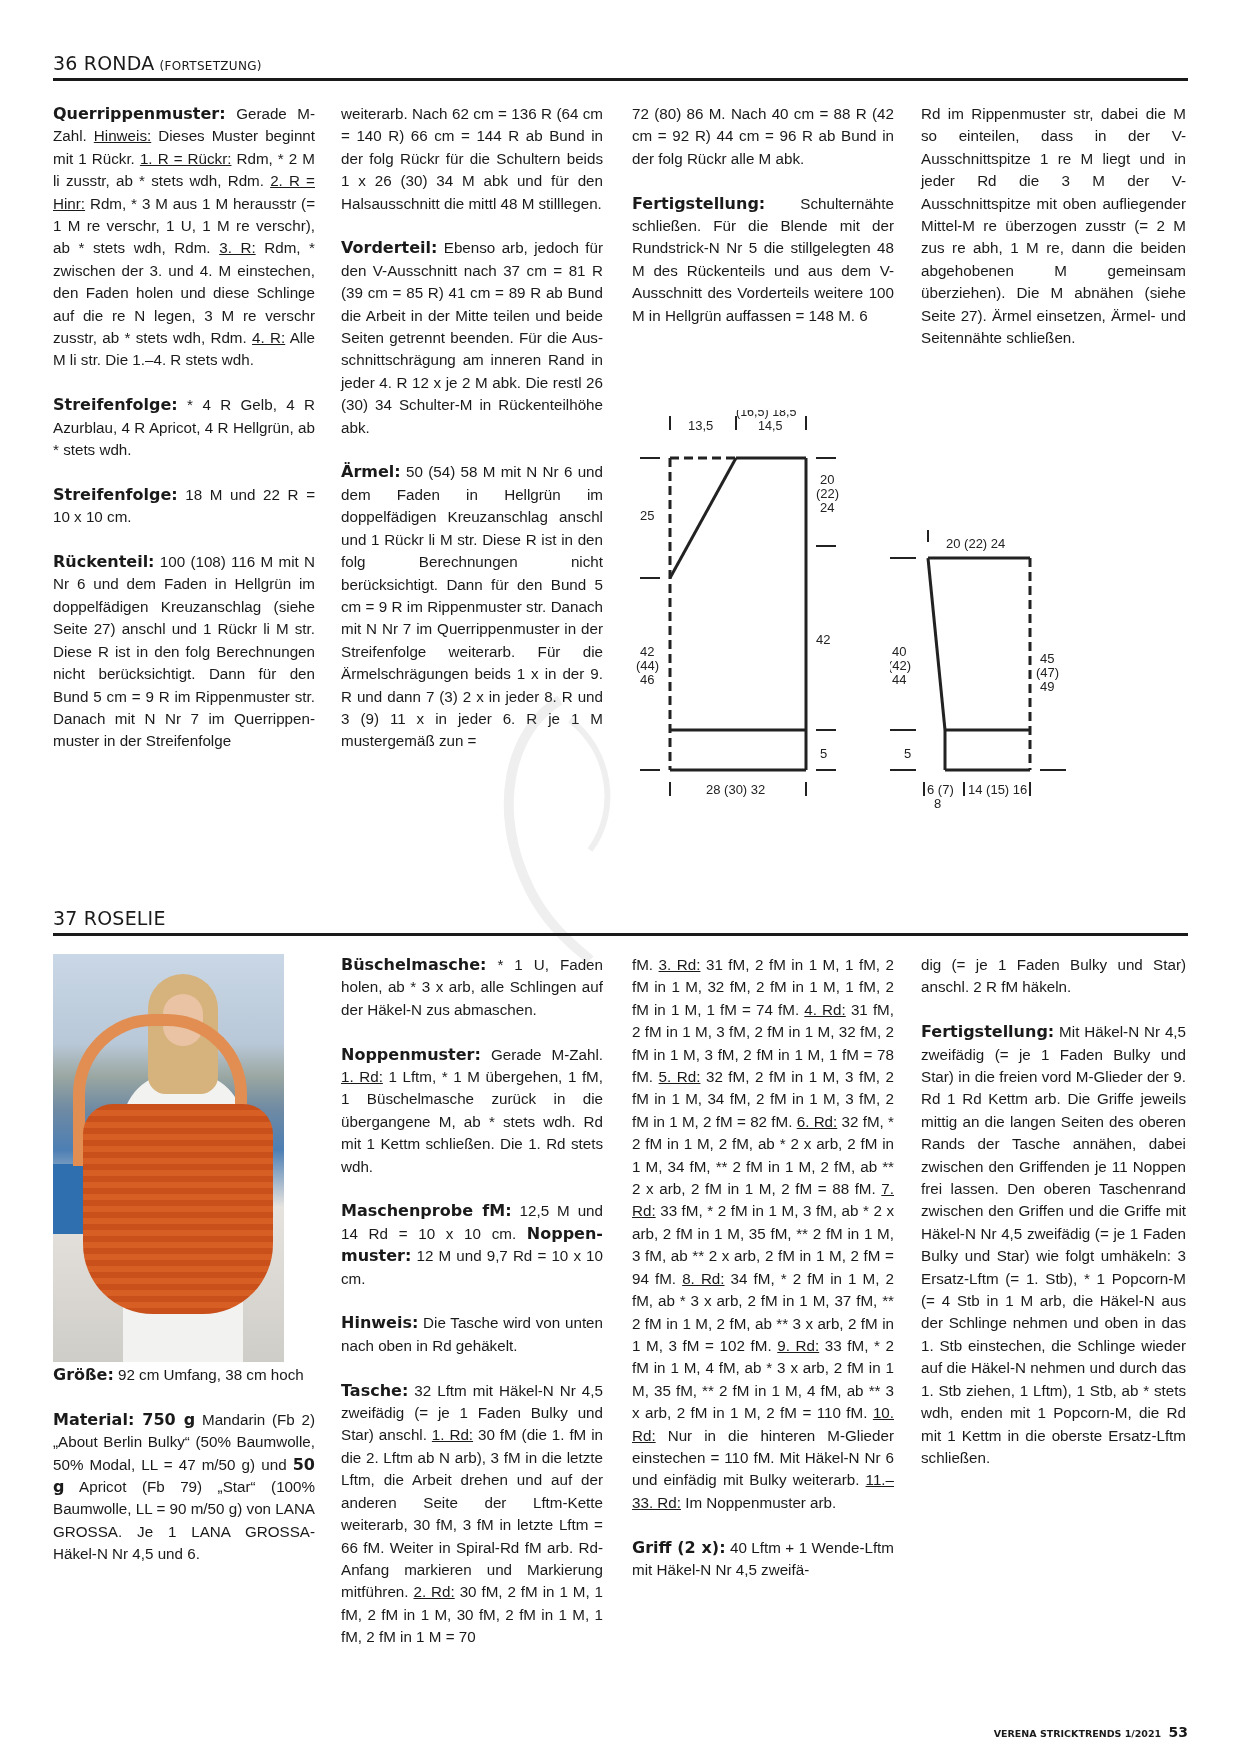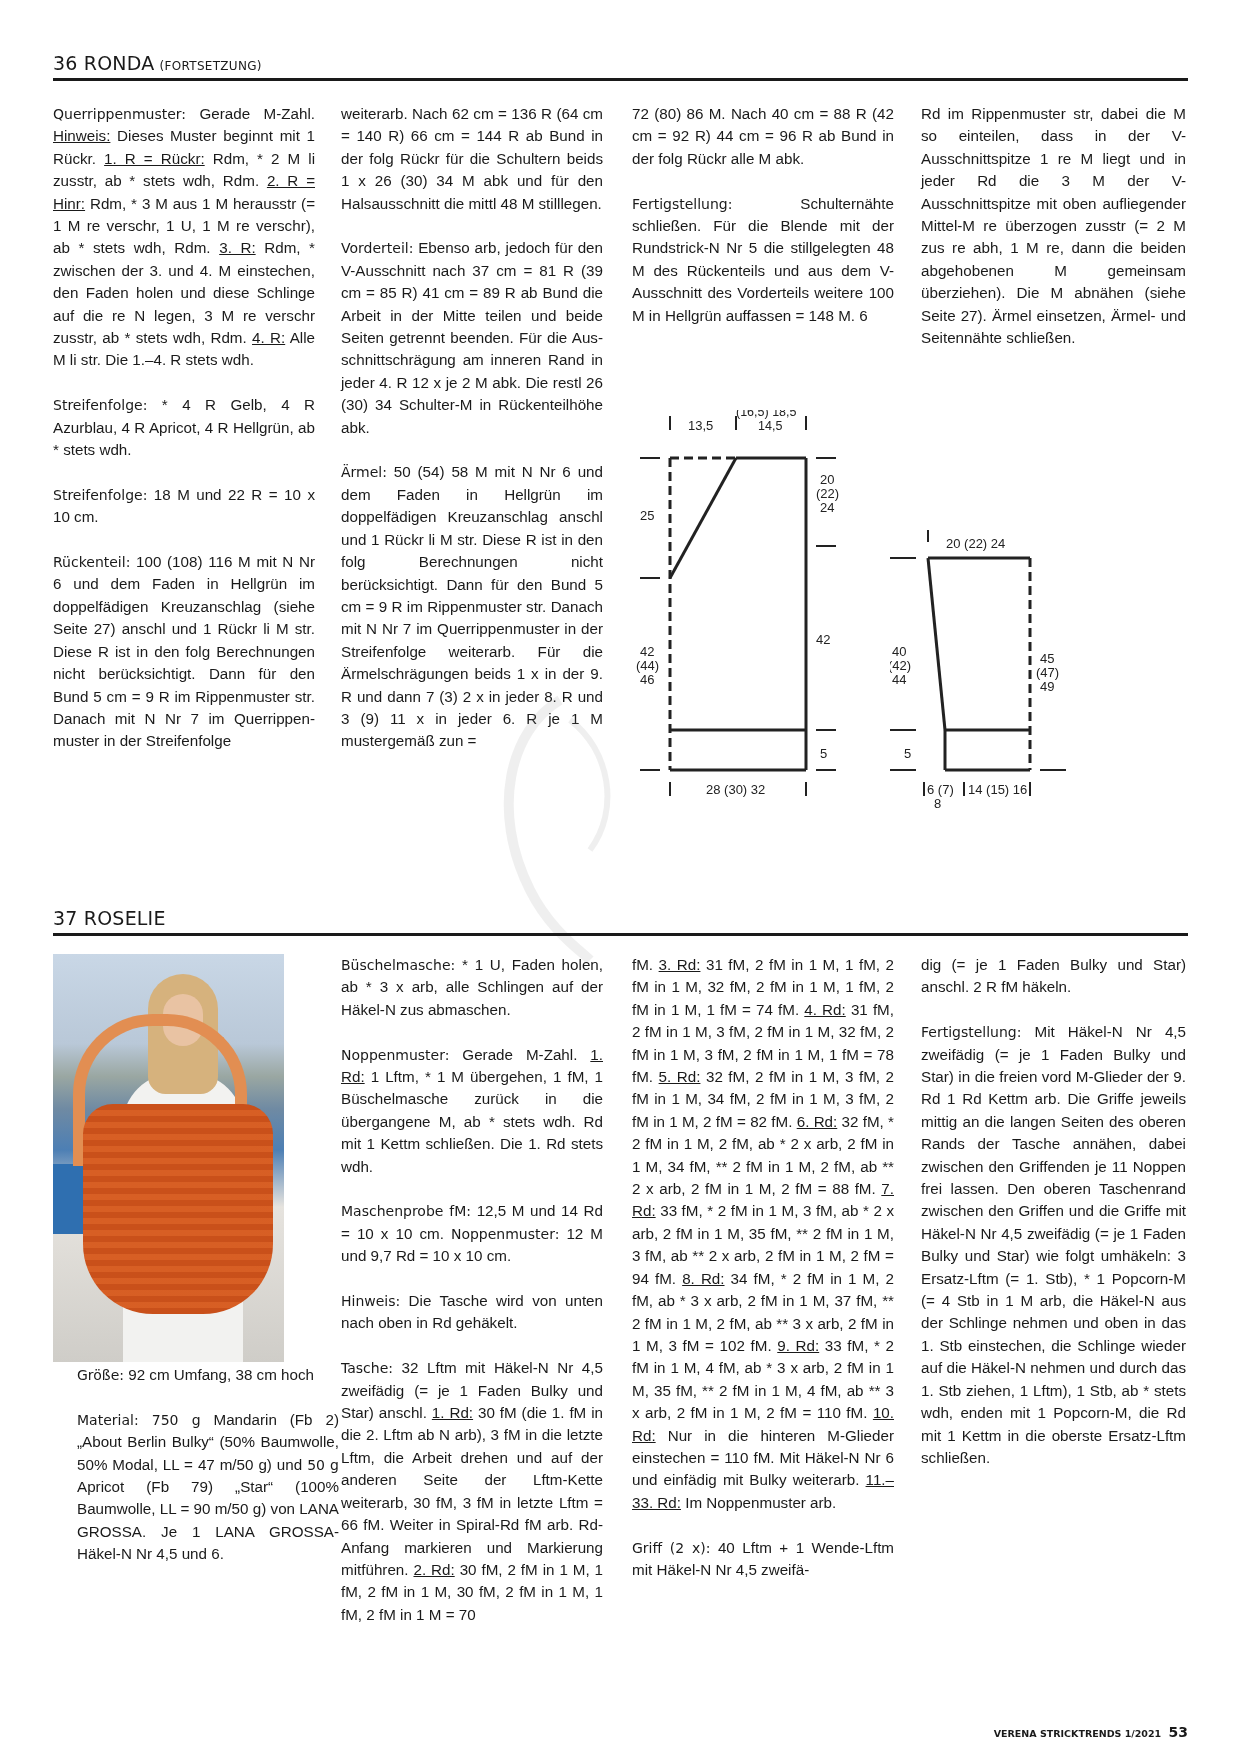--- a/index.html
+++ b/index.html
@@ -2,21 +2,21 @@
 <html><head>
 <meta charset="utf-8">
 <style>
   html,body{margin:0;padding:0;background:#fff;}
   body{width:1240px;height:1760px;position:relative;overflow:hidden;font-family:"Liberation Sans",sans-serif;color:#1a1a1a;}
   .section-head{position:absolute;left:53px;width:1135px;border-bottom:3px solid #1a1a1a;font-family:"DejaVu Sans",sans-serif;font-weight:normal;}
   .section-head .num{font-size:19px;letter-spacing:0.2px;}
   .section-head .sub{font-size:12px;letter-spacing:0.3px;}
   .col{position:absolute;font-size:15.2px;line-height:22.4px;text-align:justify;hyphens:manual;}
   .col p{margin:0 0 22.4px 0;}
-  .col b{font-family:"DejaVu Sans",sans-serif;font-weight:normal;font-size:14px;}
+  .col b{font-family:"DejaVu Sans",sans-serif;font-weight:bold;font-size:16px;}
   .col u{text-decoration:underline;}
   .photo{position:absolute;left:53px;top:954px;width:231px;height:408px;overflow:hidden;
     background:linear-gradient(180deg,#c9d7e6 0%,#b9c8d8 22%,#9aa7a2 30%,#6f8aa3 38%,#4d7fb4 48%,#e6e3de 62%,#cfcdc8 100%);}
   .photo .woman-dress{position:absolute;left:70px;top:120px;width:120px;height:300px;background:#f2f2f0;border-radius:50px 50px 0 0;}
   .photo .hair{position:absolute;left:95px;top:20px;width:70px;height:120px;background:#d6b27d;border-radius:40px 40px 20px 20px;}
   .photo .face{position:absolute;left:110px;top:40px;width:40px;height:52px;background:#e9c3a3;border-radius:20px;}
   .photo .bag{position:absolute;left:30px;top:150px;width:190px;height:210px;border-radius:30px 30px 70px 70px;
     background:repeating-linear-gradient(0deg,#e08a4d 0 6px,#f0a36a 6px 12px),#e59456;background-blend-mode:multiply;}
   .photo .handle{position:absolute;left:20px;top:60px;width:150px;height:140px;border:12px solid #e28e52;border-bottom:none;border-radius:80px 80px 0 0;}
   .photo .boat{position:absolute;left:0;top:210px;width:80px;height:70px;background:#2f6fb0;}
@@ -138,21 +138,21 @@
 
 <div class="photo">
   <div class="boat"></div>
   <div class="woman-dress"></div>
   <div class="hair"></div>
   <div class="face"></div>
   <div class="handle"></div>
   <div class="bag"></div>
 </div>
 
-<div class="col" style="left:53px;top:1364px;width:262px;margin-left:24px;">
+<div class="col" style="left:53px;top:1364px;width:262px;">
   <p><b>Größe:</b><span> 92 cm Umfang, 38 cm hoch</span></p>
   <p><b>Material: 750 g</b><span> Mandarin (Fb 2) „About Berlin Bulky“ (50% Baumwolle, 50% Modal, LL = 47 m/50 g) und </span><b>50 g</b><span> Apricot (Fb 79) „Star“ (100% Baumwolle, LL = 90 m/50 g) von LANA GROSSA. Je 1 LANA GROSSA-Häkel-N Nr 4,5 und 6.</span></p>
 </div>
 
 <div class="col" style="left:341px;top:954px;width:262px;">
   <p><b>Büschelmasche:</b><span> * 1 U, Faden holen, ab * 3 x arb, alle Schlin­gen auf der Häkel-N zus abma­schen.</span></p>
   <p><b>Noppenmuster:</b><span> Gerade M-Zahl. </span><u>1. Rd:</u><span> 1 Lftm, * 1 M übergehen, 1 fM, 1 Büschelmasche zurück in die übergangene M, ab * stets wdh. Rd mit 1 Kettm schließen. Die 1. Rd stets wdh.</span></p>
   <p><b>Maschenprobe fM:</b><span> 12,5 M und 14 Rd = 10 x 10 cm. </span><b>Noppen­muster:</b><span> 12 M und 9,7 Rd = 10 x 10 cm.</span></p>
   <p><b>Hinweis:</b><span> Die Tasche wird von unten nach oben in Rd gehäkelt.</span></p>
   <p><b>Tasche:</b><span> 32 Lftm mit Häkel-N Nr 4,5 zweifädig (= je 1 Faden Bul­ky und Star) anschl. </span><u>1. Rd:</u><span> 30 fM (die 1. fM in die 2. Lftm ab N arb), 3 fM in die letzte Lftm, die Arbeit drehen und auf der anderen Sei­te der Lftm-Kette weiterarb, 30 fM, 3 fM in letzte Lftm = 66 fM. Weiter in Spiral-Rd fM arb. Rd-An­fang markieren und Markierung mitführen. </span><u>2. Rd:</u><span> 30 fM, 2 fM in 1 M, 1 fM, 2 fM in 1 M, 30 fM, 2 fM in 1 M, 1 fM, 2 fM in 1 M = 70</span></p>

